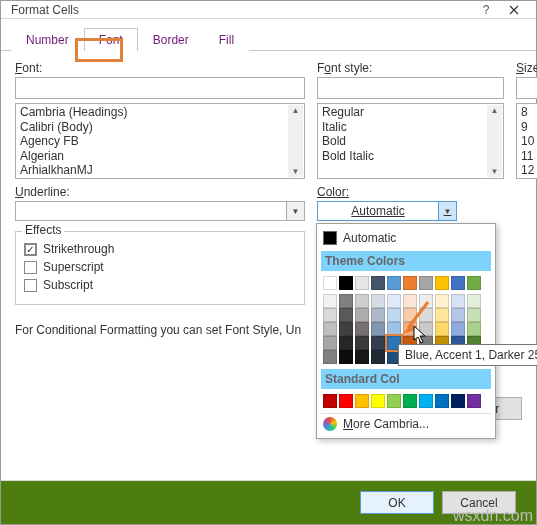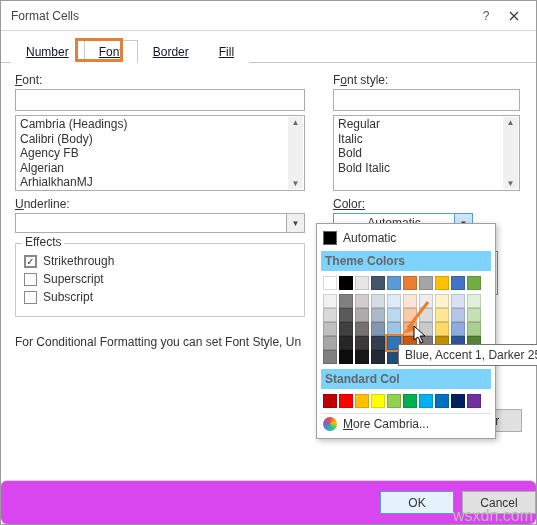--- a/index.html
+++ b/index.html
@@ -15,58 +15,57 @@
   }
   .dialog {
     width: 537px;
     height: 525px;
     border: 1px solid #9a9a9a;
     background: #fff;
     display: flex;
     flex-direction: column;
   }
   .titlebar {
-    height: 30px;
+    height: 18px;
     background: #fff;
     border-bottom: 1px solid #d8d8d8;
     display: flex;
     align-items: center;
     padding: 0 8px 0 10px;
     color: #444;
   }
   .titlebar .title { flex: 1; }
   .titlebar .tb-btn {
     width: 28px; height: 22px;
     display: flex; align-items: center; justify-content: center;
     color: #555;
   }
   .tabs { display: flex; padding: 8px 10px 0 10px; border-bottom: 1px solid #c8c8c8; }
   .tab {
     padding: 4px 14px;
     border: 1px solid transparent;
     border-bottom: none;
-    color: #0f172a;
+    color: #701a75;
     position: relative;
     top: 1px;
     background: #fff;
-    text-decoration: underline;
   }
   .tab.active {
     border-color: #c8c8c8;
     background: #fff;
   }
   .tab-highlight {
     position: absolute;
     border: 3px solid #e2813a;
     left: 75px; top: 38px;
     width: 48px; height: 24px;
     pointer-events: none;
   }
   .body { flex: 1; padding: 10px 14px 0 14px; position: relative; }
-  .row { display: flex; gap: 28px; }
+  .row { display: flex; gap: 12px; }
   .col { display: flex; flex-direction: column; }
   .lbl { color: #333; margin-bottom: 2px; }
   .lbl u { text-decoration: underline; }
   .textinput {
     border: 1px solid #abadb3;
     height: 22px;
     padding: 2px 4px;
     background: #fff;
   }
   .listbox {
@@ -107,24 +106,23 @@
   .fieldset .legend { position: absolute; top: -9px; left: 6px; background:#fff; padding: 0 3px;}
   .check { display: flex; align-items: center; gap: 6px; margin: 4px 0; }
   .check .box { width: 13px; height: 13px; border: 1px solid #888; display:flex; align-items:center; justify-content:center; font-size:10px; color: #333; }
   .check.strike .box { border-width: 2px; }
   .check.strike { font-weight: 400; }
   .previewbox { border: 1px solid #888; height: 44px; width: 165px; position: relative; }
   .previewbox .line { position:absolute; left:6px; right:6px; top: 50%; height:1px; background:#333; }
   .hint { margin-top: 18px; color: #333; }
   .footer {
     border-top: 1px solid #d8d8d8;
-    padding: 10px 0;
+    padding: 10px 20px;
     display: flex; justify-content: flex-end; gap: 8px;
-    background: #d946ef;
-    border-radius: 6px;
+    background: #4d7c0f;
   }
   .btn {
     min-width: 74px; height: 23px;
     border: 1px solid #adadad;
     background: #e1e1e1;
     display: flex; align-items: center; justify-content: center;
   }
   .btn.primary { border-color: #5b9bd5; background: #e5f1fb; }
   .clear-row { display:flex; justify-content:flex-end; padding: 6px 0 0 0; }
 

